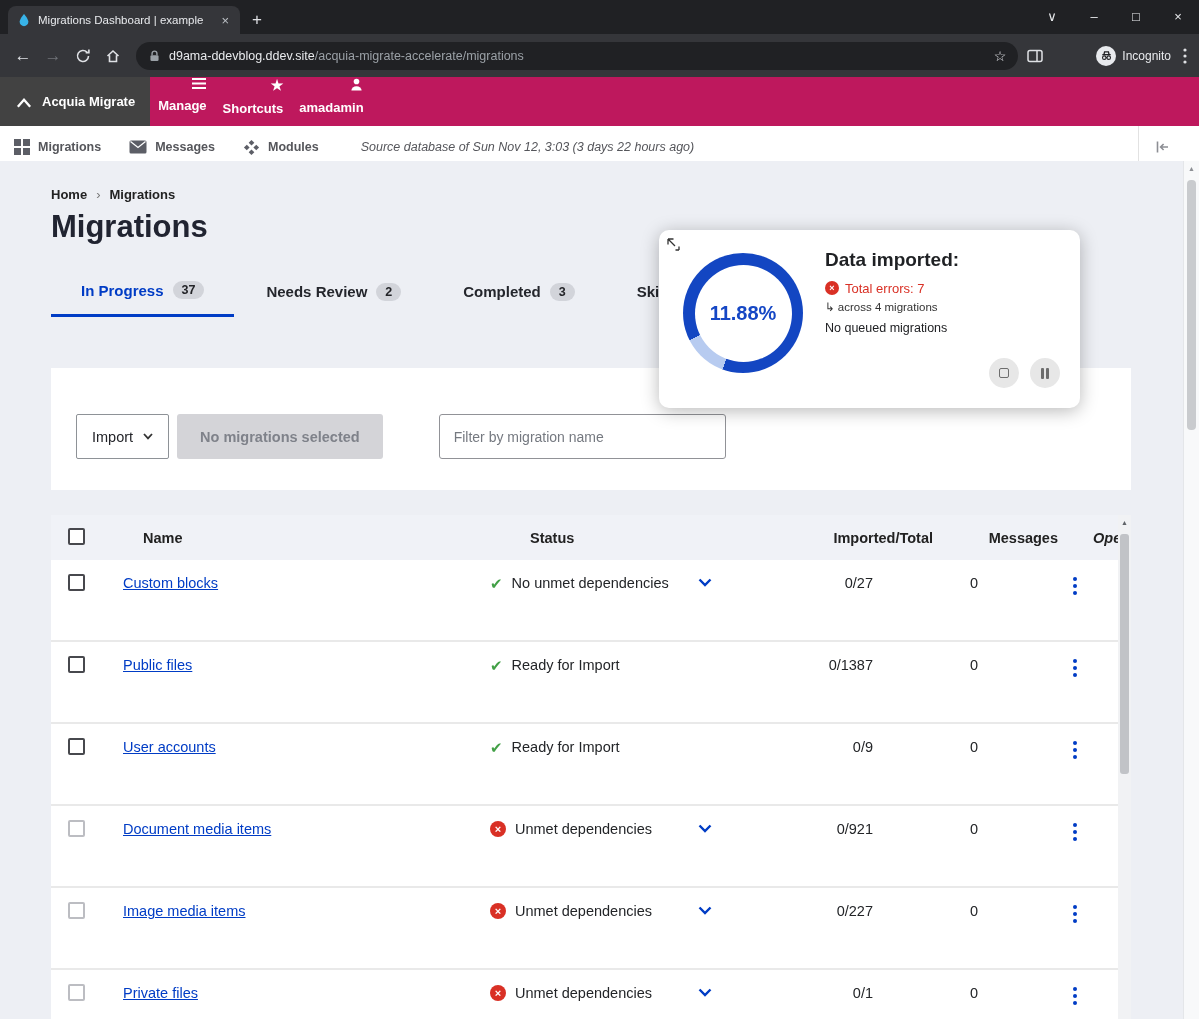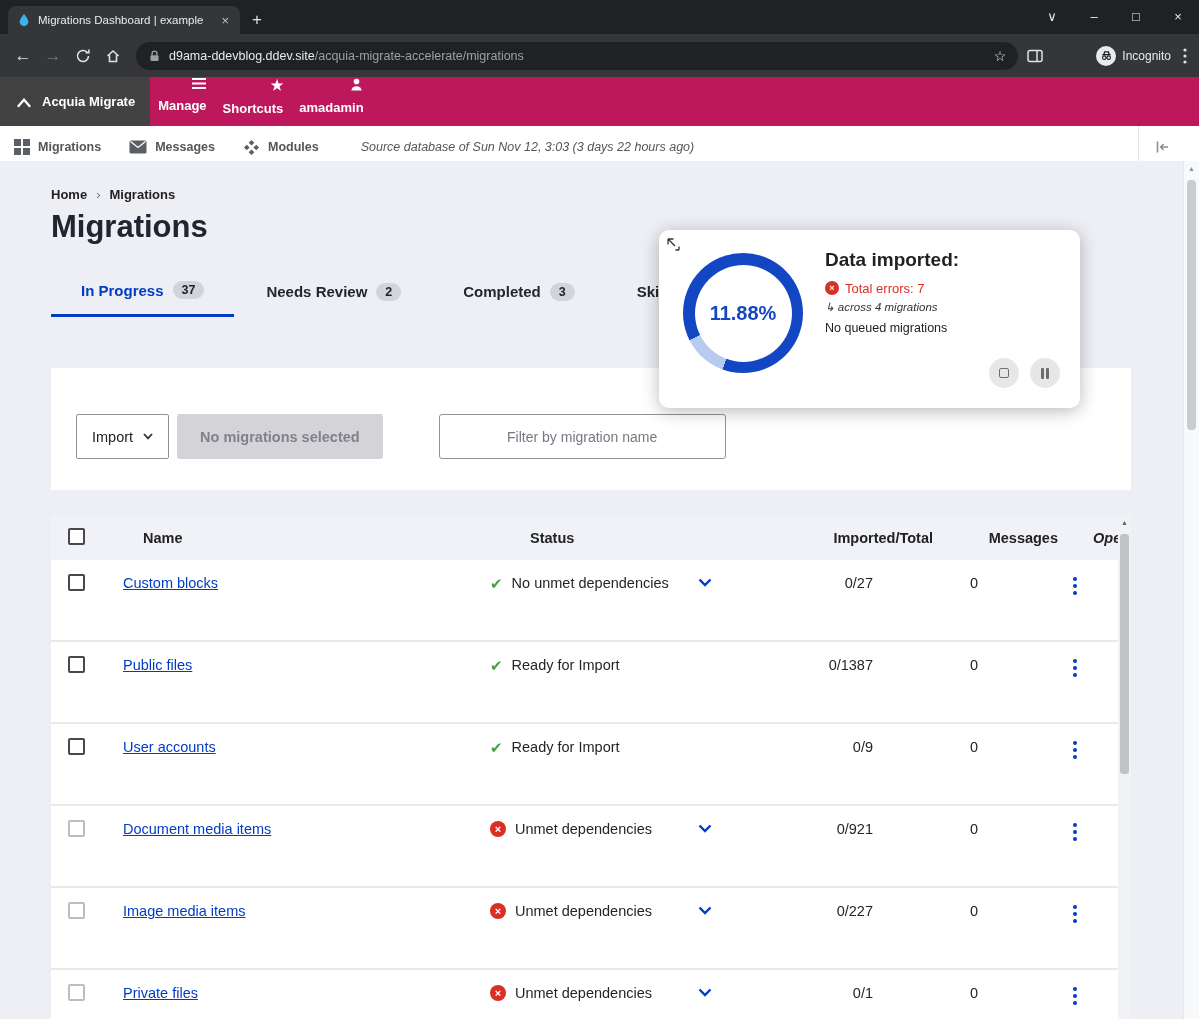--- a/index.html
+++ b/index.html
@@ -46,21 +46,21 @@
 
   .tabs { position:absolute; top:120px; left:51px; display:flex; gap:2px; }
   .tab-item { display:flex; align-items:center; gap:9px; padding:0 30px 15px; font-size:15px; font-weight:bold; color:#24262c; }
   .tab-item.active { color:#003cc5; border-bottom:3px solid #003cc5; }
   .badge { background:#d2d4da; border-radius:10px; padding:2px 9px; font-size:12.5px; color:#232428; font-weight:bold; }
 
   .controls-panel { position:absolute; top:207px; left:51px; width:1080px; height:122px; background:#fff; }
   .controls-row { display:flex; align-items:center; margin:46px 0 0 25px; }
   .import-btn { height:45px; background:#fff; border:1px solid #8e9297; border-radius:2px; display:flex; align-items:center; gap:10px; padding:0 15px; font-size:14.5px; color:#232429; }
   .disabled-btn { height:45px; background:#d4d4d8; border:none; border-radius:3px; color:#7f828a; font-weight:bold; font-size:14.5px; padding:0 23px; margin-left:8px; }
-  .filter-input { height:45px; width:287px; margin-left:56px; border:1px solid #919297; border-radius:3px; padding:0 14px; font-size:14px; font-family:"Liberation Sans",sans-serif; color:#0f172a;text-align:center; }
+  .filter-input { height:45px; width:287px; margin-left:56px; border:1px solid #919297; border-radius:3px; padding:0 14px; font-size:14px; font-family:"Liberation Sans",sans-serif; color:#0f172a; }
   .filter-input::placeholder { color:#757980; }
 
   
   .mtable { position:absolute; top:354px; left:51px; width:1080px; height:504px; background:#fff; overflow:hidden; }
   .thead-row { display:grid; grid-template-columns:72px 367px 249px 146px 108px 112px; height:45px; align-items:center; background:#f0f2f7; font-size:14.5px; font-weight:bold; color:#222;gap:20px; }
   .trow { display:grid; grid-template-columns:72px 367px 249px 146px 108px 112px; height:82px; border-bottom:2px solid #e9e9e9; font-size:14.5px; color:#232528; }
   .cell { padding-top:15px; }
   .c-check { padding-left:17px; padding-top:14px; }
   .thead-row .c-check { padding-top:0; }
   .checkbox { display:inline-block; width:17px; height:17px; border:2px solid #47484d; border-radius:2px; background:#fff; }
@@ -86,21 +86,21 @@
 
   
   .overlay-card { position:absolute; top:69px; left:659px; width:421px; height:178px; background:#fff; border-radius:10px; box-shadow:0 3px 18px rgba(0,0,0,.28); z-index:10; }
   .resize-cursor { position:absolute; top:7px; left:7px; }
   .ring { position:absolute; left:24px; top:23px; width:120px; height:120px; border-radius:50%; background:conic-gradient(from 200deg, #b7cbf0 0 43deg, #1346c2 43deg 360deg); display:flex; align-items:center; justify-content:center; }
   .ring-inner { width:97px; height:97px; border-radius:50%; background:#fff; display:flex; align-items:center; justify-content:center; font-weight:bold; font-size:20px; color:#1547c5; }
   .card-text { position:absolute; left:166px; top:17px; width:240px; }
   .card-title, .card-fraction { font-size:19px; font-weight:bold; color:#1f2124; line-height:1.4; }
   .card-errors { display:flex; align-items:center; gap:6px; color:#d93025; font-size:13px; margin-top:7px; }
   .err-dot { width:14px; height:14px; border-radius:50%; background:#d93025; color:#fff; font-size:9px; font-weight:bold; text-align:center; line-height:14px; }
-  .card-across { font-style:italic; font-size:11.5px; color:#333; margin-top:4px; }
+  .card-across { font-size:11.5px; color:#333; margin-top:4px; }
   .card-queued { font-size:12.5px; color:#202124; margin-top:7px; }
   .card-buttons { position:absolute; right:20px; bottom:20px; display:flex; gap:11px; }
   .round-btn { width:30px; height:30px; border-radius:50%; background:#e7e7e7; display:flex; align-items:center; justify-content:center; gap:2px; }
   .stop-glyph { width:10px; height:10px; border:1.6px solid #6d6d6d; border-radius:2px; }
   .pause-bar { width:2.6px; height:11px; background:#6d6d6d; border-radius:1px; }
 
   svg { display:block; }
 </style>
 </head>
 <body>

